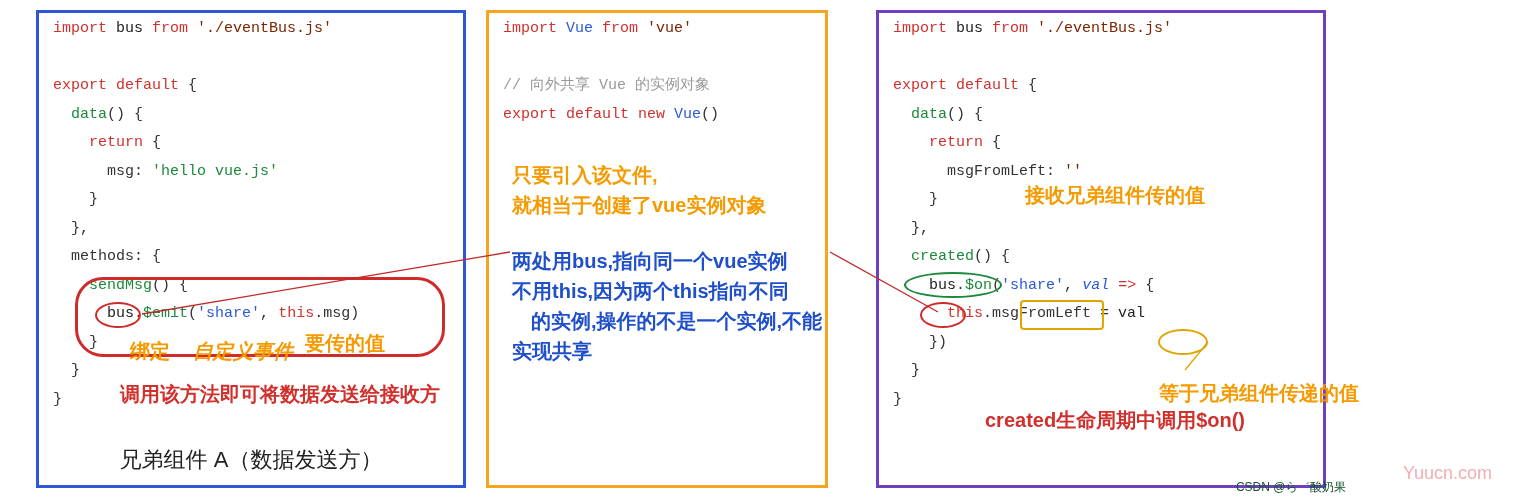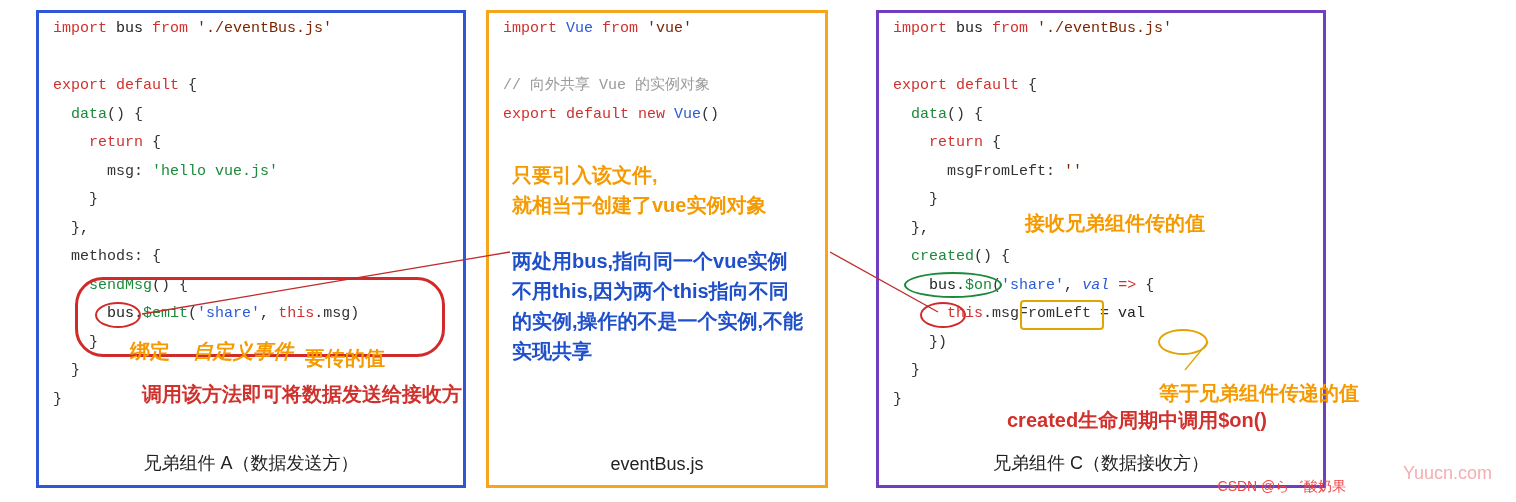--- a/index.html
+++ b/index.html
@@ -36,36 +36,36 @@
   .kw-brown { color: #7a2500; }   
   .kw-str   { color: #1b8a3a; }   
   .kw-gray  { color: #9a9a9a; }   
   .kw-black { color: #222; }
 
   .caption {
     position: absolute;
     left: 0; right: 0; bottom: 10px;
     text-align: center;
     font-family: "Microsoft YaHei","PingFang SC",sans-serif;
-    font-size: 18px;
+    font-size: 22px;
     color: #222;
   }
 
   
   .note {
     position: absolute;
     font-family: "Microsoft YaHei","PingFang SC",sans-serif;
     font-size: 20px;
     font-weight: bold;
     line-height: 1.9;
     pointer-events: none;
   }
   .note-orange { color: #f59a00; }
   .note-blue   { color: #1f4fc9; }
-  .note-red    { color: #d0312d; margin-left: 22px; }
+  .note-red    { color: #d0312d; }
 
   
   .red-circle-box {
     position: absolute;
     border: 3px solid #d02a2a;
     border-radius: 28px;
     box-sizing: border-box;
   }
   
   .ellipse {
@@ -81,22 +81,22 @@
   svg.overlay {
     position: absolute;
     left: 0; top: 0;
     width: 1516px; height: 502px;
     pointer-events: none;
   }
 
   .watermark {
     position: absolute;
     font-family: "Microsoft YaHei",sans-serif;
-    color: #ef4444;
-    font-size: 14px;
+    color: #14532d;
+    font-size: 12px;
   }
   .wm1 { right: 170px; bottom: 6px; }
   .wm2 { right: 24px; bottom: 18px; color:#f3aeb0; font-size:18px;}
 </style>
 </head>
 <body>
 
 <div class="stage">
 
   <div class="panel panel-a">
@@ -115,66 +115,64 @@
 <span>  }</span>
 <span>}</span></div>
     <div class="caption">兄弟组件 A（数据发送方）</div>
   </div>
 
   <div class="panel panel-b">
     <div class="code"><span class="kw-red">import</span> <span class="kw-blue">Vue</span> <span class="kw-red">from</span> <span class="kw-brown">'vue'</span>
 
 <span class="kw-gray">// 向外共享 Vue 的实例对象</span>
 <span class="kw-red">export</span> <span class="kw-red">default</span> <span class="kw-red">new</span> <span class="kw-blue">Vue</span><span>()</span></div>
-    <div class="caption">eventBus.js</div>
   </div>
 
   <div class="panel panel-c">
     <div class="code"><span class="kw-red">import</span> <span class="kw-black">bus</span> <span class="kw-red">from</span> <span class="kw-brown">'./eventBus.js'</span>
 
 <span class="kw-red">export</span> <span class="kw-red">default</span> <span>{</span>
   <span class="kw-green">data</span><span>() {</span>
     <span class="kw-red">return</span> <span>{</span>
       <span>msgFromLeft:</span> <span class="kw-brown">''</span>
 <span>    }</span>
 <span>  },</span>
   <span class="kw-green">created</span><span>() {</span>
     <span class="kw-black">bus</span><span>.</span><span class="kw-green">$on</span><span>(</span><span class="kw-blue">'share'</span><span>,</span> <span class="kw-blue" style="font-style:italic">val</span><span class="kw-red"> =&gt; </span><span>{</span>
       <span class="kw-red">this</span><span>.msgFromLeft = </span><span class="kw-black">val</span>
 <span>    })</span>
 <span>  }</span>
 <span>}</span></div>
-    <div class="caption">兄弟组件 C（数据接收方）</div>
   </div>
 
   <div class="red-circle-box" style="left:75px; top:277px; width:370px; height:80px;"></div>
 
   <div class="ellipse ellipse-red" style="left:95px; top:302px; width:46px; height:26px;"></div>
 
   <div class="ellipse ellipse-green" style="left:904px; top:272px; width:98px; height:26px;"></div>
 
   <div class="ellipse ellipse-red" style="left:920px; top:302px; width:46px; height:26px;"></div>
 
   <div class="ellipse ellipse-gold" style="left:1158px; top:329px; width:50px; height:26px;"></div>
 
   <div style="position:absolute; left:1020px; top:300px; width:80px; height:26px; border:2px solid #e0a500; border-radius:4px;"></div>
 
   <div class="note note-orange" style="left:130px; top:332px;">绑定</div>
   <div class="note note-orange" style="left:193px; top:332px;font-style:italic;">自定义事件</div>
-  <div class="note note-orange" style="left:305px; top:339px;">要传的值</div>
+  <div class="note note-orange" style="left:305px; top:324px;">要传的值</div>
   <div class="note note-red" style="left:120px; top:375px;">调用该方法即可将数据发送给接收方</div>
 
   <div class="note note-orange" style="left:512px; top:156px;">只要引入该文件,</div>
   <div class="note note-orange" style="left:512px; top:186px;">就相当于创建了vue实例对象</div>
   <div class="note note-blue" style="left:512px; top:242px;">两处用bus,指向同一个vue实例</div>
   <div class="note note-blue" style="left:512px; top:272px;">不用this,因为两个this指向不同</div>
-  <div class="note note-blue" style="left:512px; top:302px;">的实例,操作的不是一个实例,不能</div>
+  <div class="note note-blue" style="left:531px; top:302px;">的实例,操作的不是一个实例,不能</div>
   <div class="note note-blue" style="left:512px; top:332px;">实现共享</div>
 
-  <div class="note note-orange" style="left:1025px; top:204px;">接收兄弟组件传的值</div>
+  <div class="note note-orange" style="left:1025px; top:176px;">接收兄弟组件传的值</div>
   <div class="note note-orange" style="left:1159px; top:358px;margin-top:16px;">等于兄弟组件传递的值</div>
   <div class="note note-red" style="left:985px; top:401px;">created生命周期中调用$on()</div>
 
   <svg class="overlay">
 
     <line x1="510" y1="252" x2="142" y2="314" stroke="#c02a2a" stroke-width="1.3"></line>
 
     <line x1="830" y1="252" x2="938" y2="312" stroke="#c02a2a" stroke-width="1.3"></line>
 
     <line x1="1208" y1="342" x2="1185" y2="370" stroke="#e0a500" stroke-width="1.3"></line>

